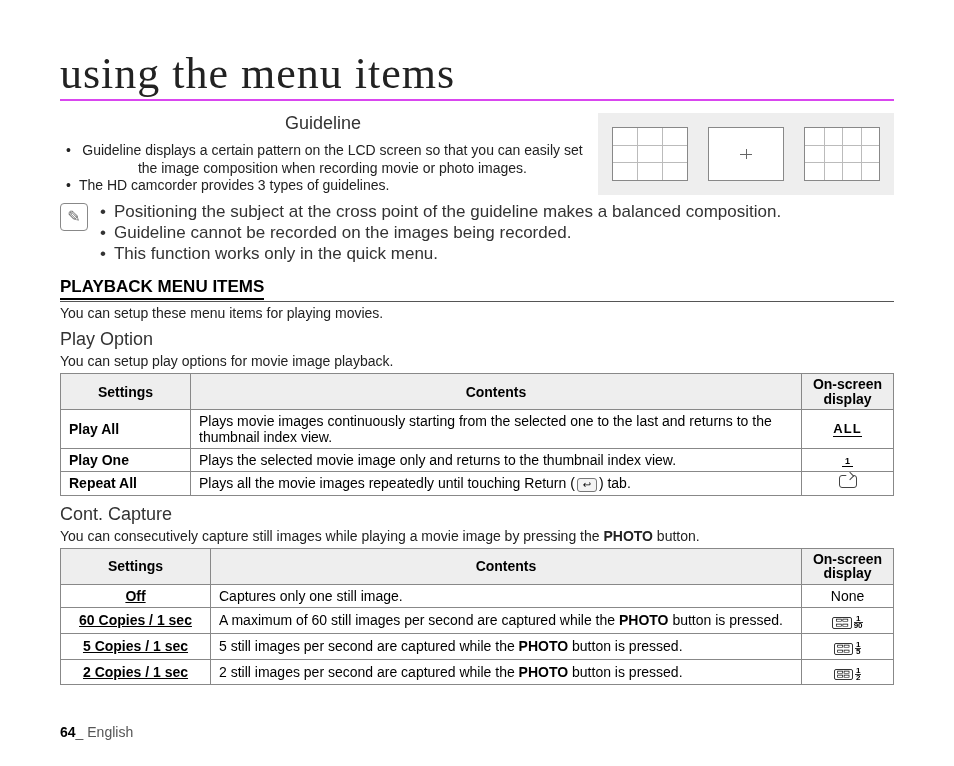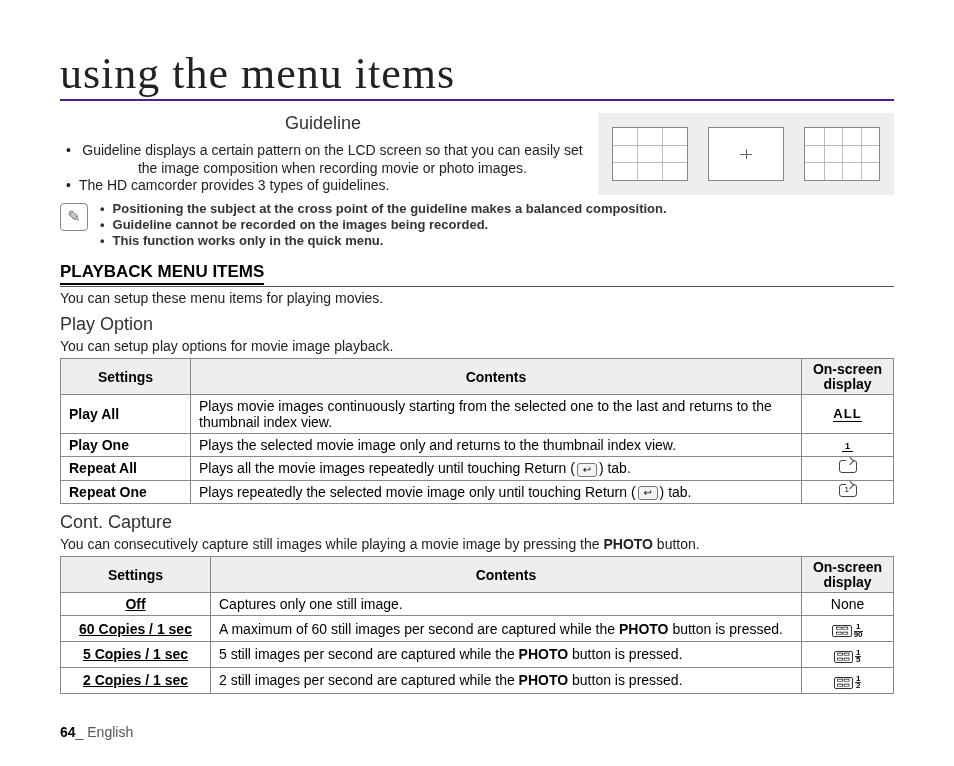--- a/index.html
+++ b/index.html
@@ -10,21 +10,21 @@
     font-family: Arial, Helvetica, sans-serif;
     color: #000;
     padding: 48px 60px 20px 60px;
     position: relative;
   }
   .page-title {
     font-family: "Times New Roman", serif;
     font-weight: 300;
     font-size: 44px;
     letter-spacing: 1px;
-    border-bottom: 2px solid #4c1d95;
+    border-bottom: 2px solid #d946ef;
     padding-bottom: 0px;
     margin-bottom: 12px;
     color: #222;
   }
   .guideline-row { display: flex; justify-content: space-between; gap: 12px; text-align: center; }
   .guideline-text { flex: 1; }
   .section-sub { font-size: 18px; color: #333; margin-bottom: 2px; }
   .bullets { list-style: none; margin-left: 4px; margin-top: 8px; }
   .bullets li { font-size: 14px; color: #222; line-height: 1.25; display: flex; }
   .bullets li::before { content: "•"; margin: 0 8px 0 2px; }
@@ -47,21 +47,21 @@
   .gbox.grid .v1 { left:25%; } .gbox.grid .v2 { left:50%; }
   .gbox.grid .v3 { position:absolute; top:0; bottom:0; width:1px; background:#bbb; left:75%; }
   .gbox.grid .h1 { top:33%; } .gbox.grid .h2 { top:66%; }
   .note-row { display:flex; gap:10px; margin-top:6px; align-items:flex-start; }
   .note-icon {
     width:28px; height:28px; border:1px solid #888; border-radius:4px;
     display:flex; align-items:center; justify-content:center; font-size:16px;
     color:#666; margin-top:2px;
   }
   .small-bullets { list-style:none; }
-  .small-bullets li { font-size:13px; color:#333; display:flex; line-height:1.25;font-weight:bold; }
+  .small-bullets li { font-size:17px; color:#333; display:flex; line-height:1.25; }
   .small-bullets li::before { content:"•"; margin:0 8px 0 2px; }
   .section-head-underline {
     font-weight: bold; font-size: 17px; margin-top: 14px; line-height: 1.1;
     position: relative;
   }
   .para { font-size: 14px; color:#222; margin: 3px 0 2px 0; }
   .subh { font-size: 18px; color:#333; margin-top: 8px; }
   table { border-collapse: collapse; width: 100%; margin-top: 4px; font-size: 14px; }
   th, td { border: 1px solid #888; padding: 3px 8px; vertical-align: middle; }
   th { background: #eee; font-weight: bold; text-align: center; }
@@ -165,25 +165,20 @@
   <tr>
     <td class="settings">Play One</td>
     <td>Plays the selected movie image only and returns to the thumbnail index view.</td>
     <td class="osd"><span class="icon-one">&nbsp;1&nbsp;</span></td>
   </tr>
   <tr>
     <td class="settings">Repeat All</td>
     <td><span>Plays all the movie images repeatedly until touching Return (</span><span class="icon-return">↩</span><span>) tab.</span></td>
     <td class="osd"><span class="icon-repeat"></span></td>
   </tr>
-  <tr>
-    <td class="settings">Repeat One</td>
-    <td><span>Plays repeatedly the selected movie image only until touching Return (</span><span class="icon-return">↩</span><span>) tab.</span></td>
-    <td class="osd"><span class="icon-repeat one"></span></td>
-  </tr>
 </tbody>
   </table>
 
 <div class="subh">Cont. Capture</div>
 <div class="para">
   <span>You can consecutively capture still images while playing a movie image by pressing the </span><b>PHOTO</b><span> button.</span>
 </div>
 
 <table>
   <tbody>

